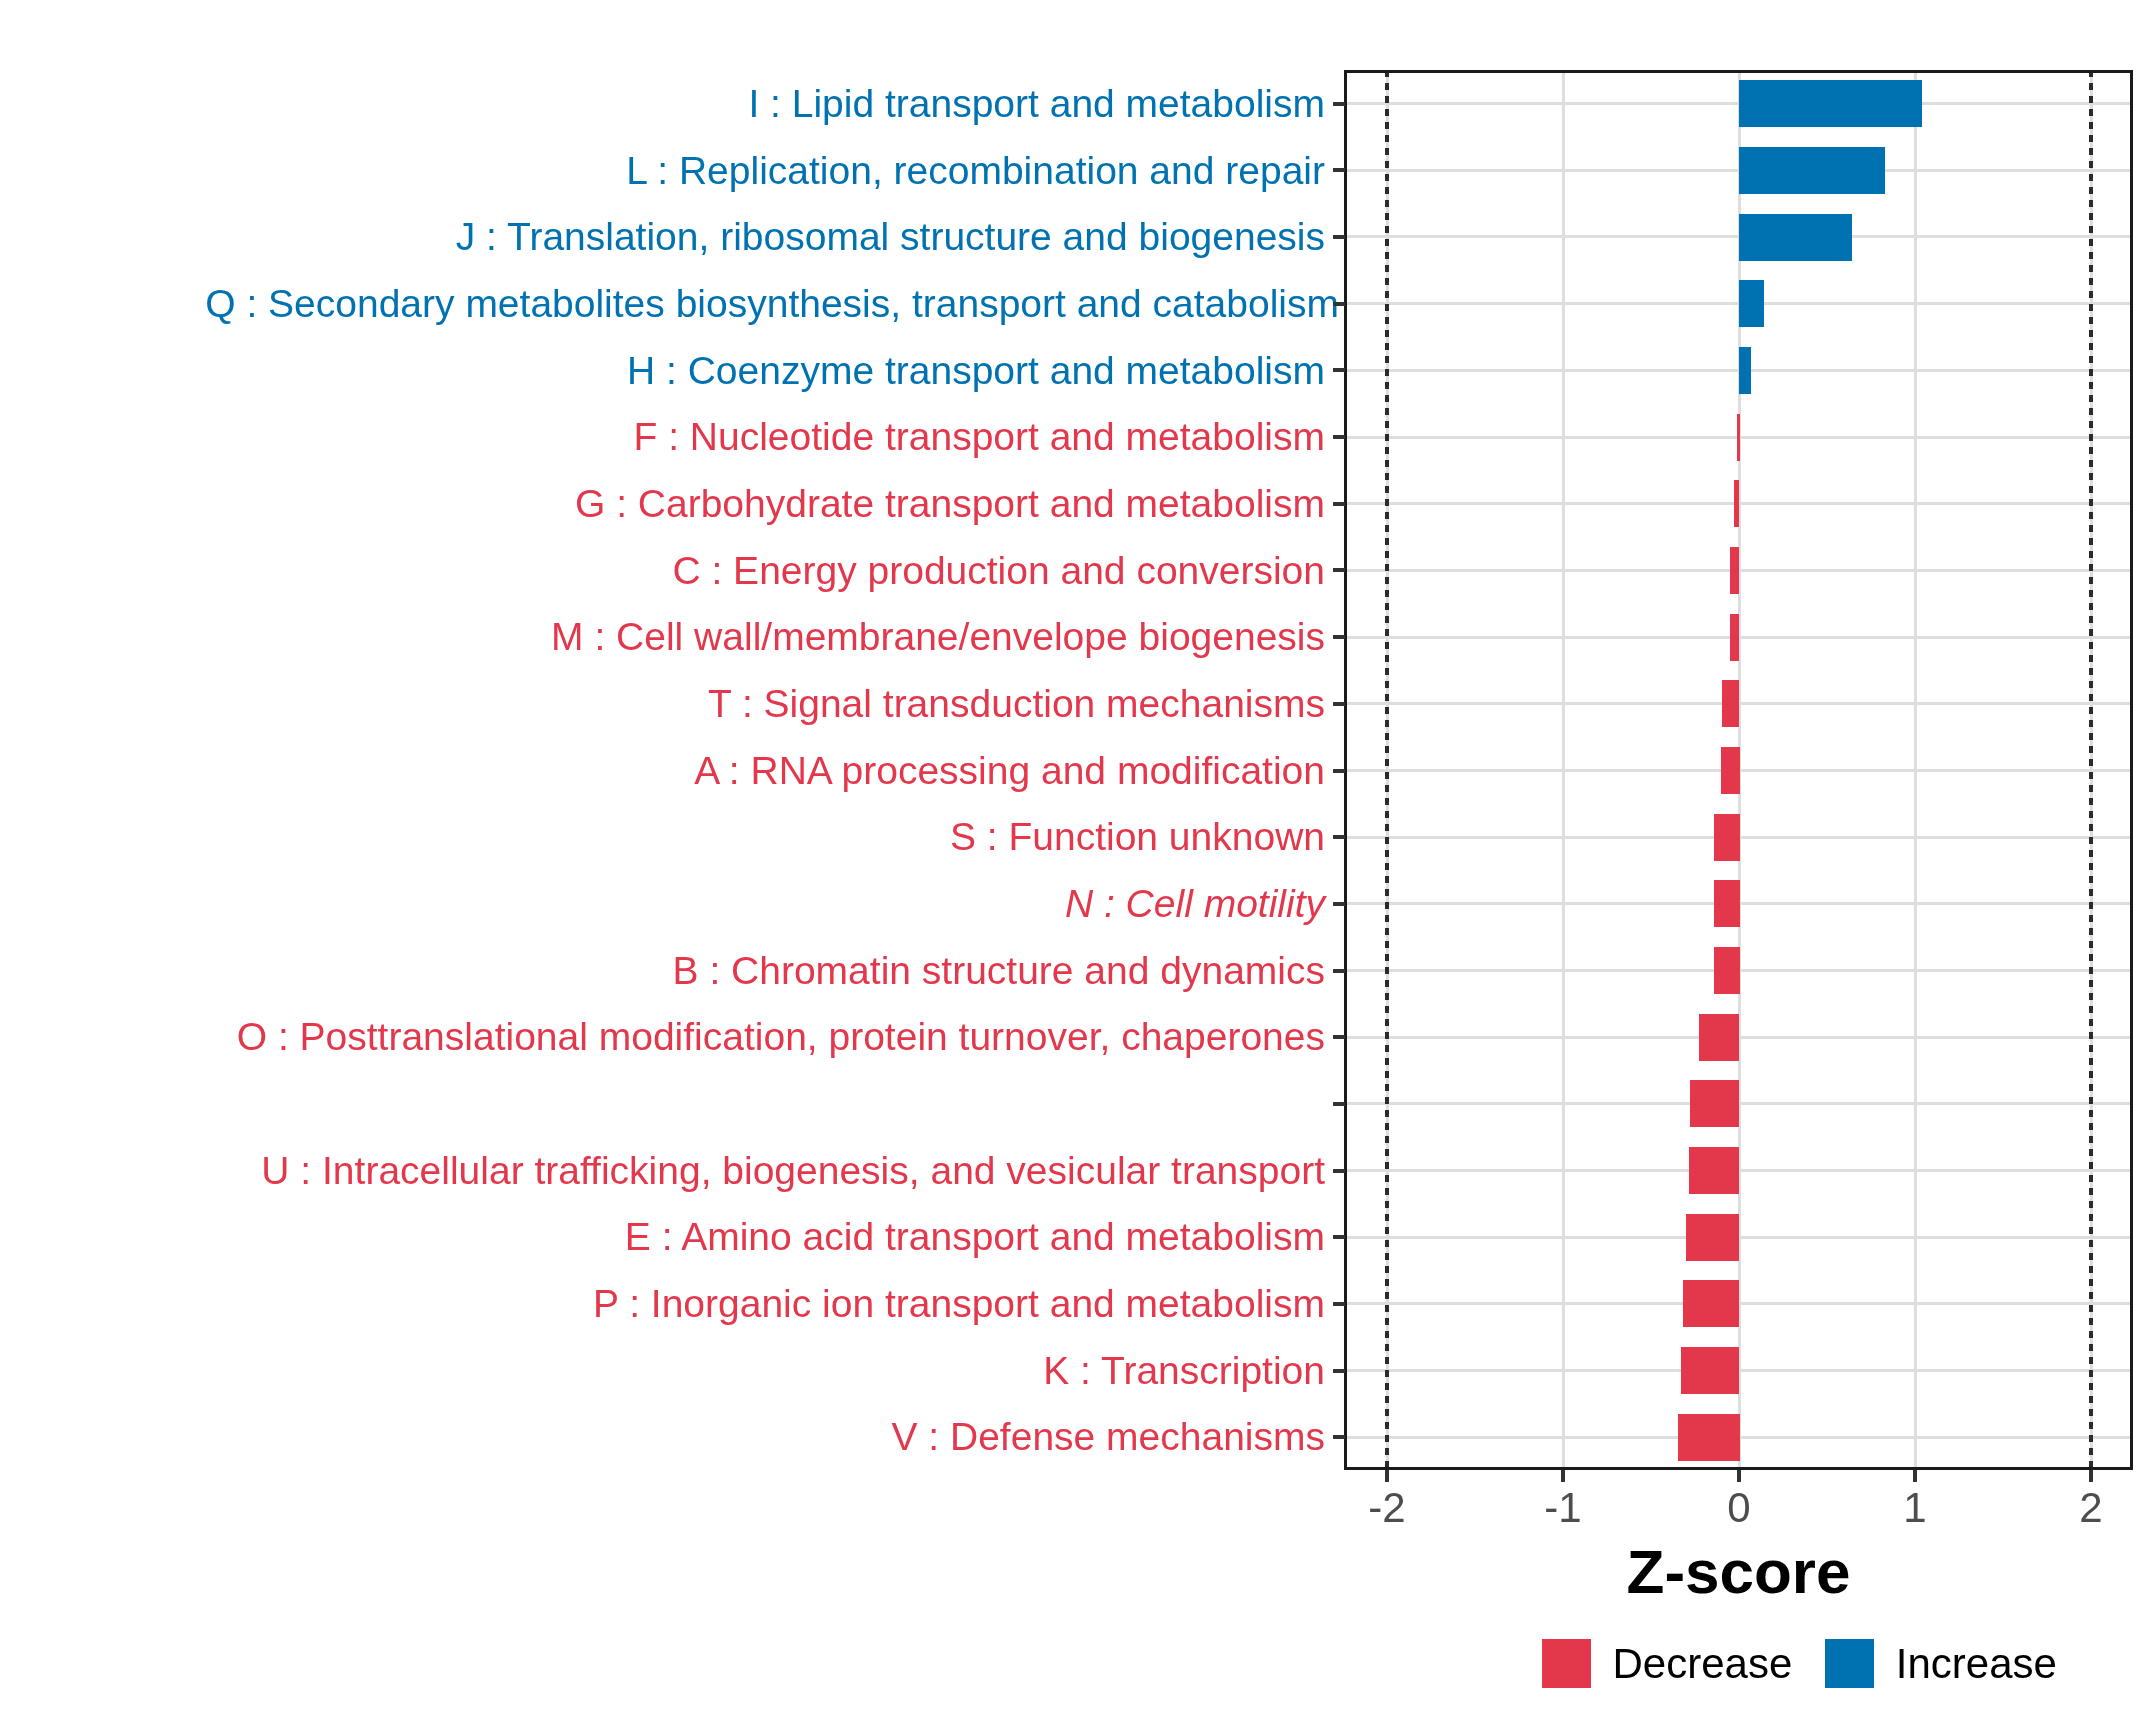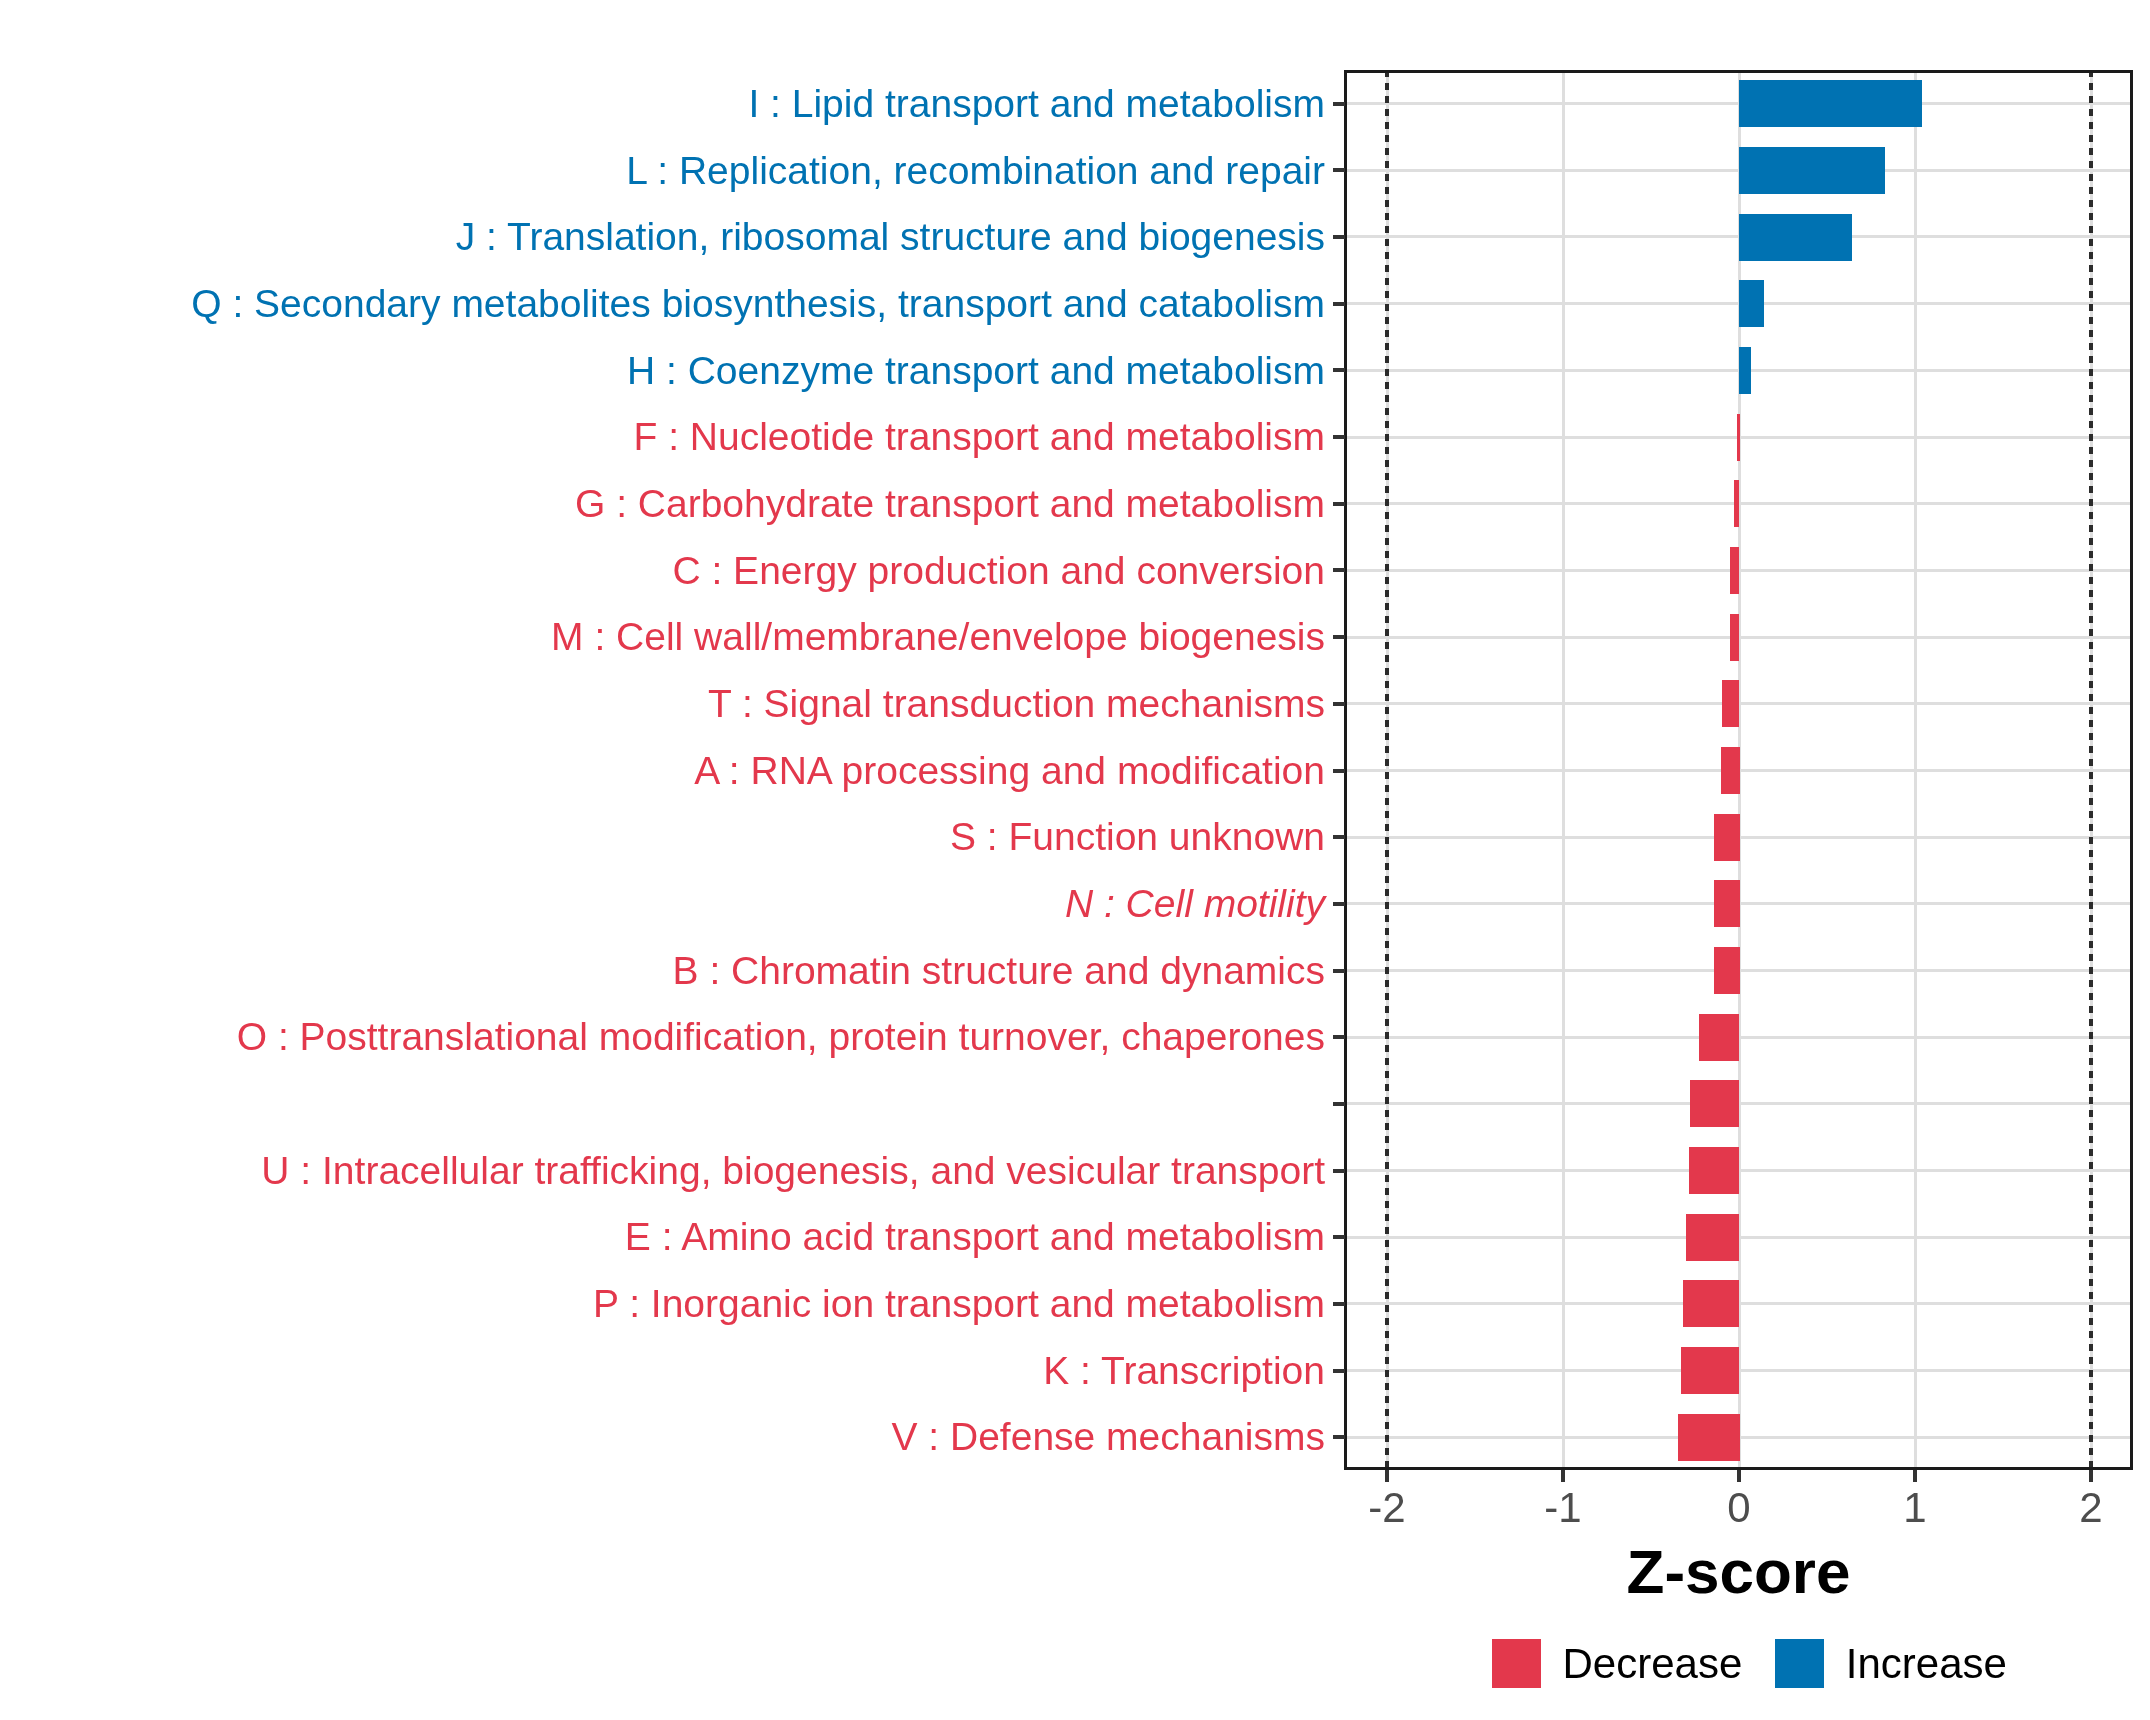--- a/index.html
+++ b/index.html
@@ -27,21 +27,21 @@
   }
   .ylabel{
     position:absolute;text-align:right;white-space:nowrap;
     font-size:39px;line-height:47px;
   }
   .xaxis-title{
     position:absolute;left:1344px;top:1536px;width:789px;
     text-align:center;font-size:62px;font-weight:bold;color:#000000;
   }
   .legend{
-    position:absolute;left:1492px;top:1639px;height:49px;
+    position:absolute;left:1542px;top:1639px;height:49px;
     display:flex;align-items:center;z-index:6;
   }
   .legend-key{width:49px;height:49px;flex:0 0 auto;}
   .legend-key.second{margin-left:33px;}
   .legend-label{font-size:42px;color:#000000;margin-left:21.5px;white-space:nowrap;}
 </style>
 </head>
 <body>
 
 <div id="figure">
@@ -113,21 +113,21 @@
     <div class="xticklabel" style="left: 1865px; top: 1485px; width: 100px;">1</div>
     <div class="xtick" style="left: 2089px; top: 1470px; width: 3.6px; height: 11.5px;"></div>
     <div class="xticklabel" style="left: 2041px; top: 1485px; width: 100px;">2</div>
     <div class="ytick" style="left: 1333px; top: 102px; width: 11.5px; height: 3.6px;"></div>
     <div class="ylabel" style="left: 0px; top: 80px; width: 1325px; color: rgb(0, 114, 178);">I : Lipid transport and metabolism</div>
     <div class="ytick" style="left: 1333px; top: 168px; width: 11.5px; height: 3.6px;"></div>
     <div class="ylabel" style="left: 0px; top: 147px; width: 1325px; color: rgb(0, 114, 178);">L : Replication, recombination and repair</div>
     <div class="ytick" style="left: 1333px; top: 235px; width: 11.5px; height: 3.6px;"></div>
     <div class="ylabel" style="left: 0px; top: 213px; width: 1325px; color: rgb(0, 114, 178);">J : Translation, ribosomal structure and biogenesis</div>
     <div class="ytick" style="left: 1333px; top: 302px; width: 11.5px; height: 3.6px;"></div>
-    <div class="ylabel" style="left: 0px; top: 280px; width: 1325px; color: rgb(0, 114, 178);">Q : Secondary metabolites biosynthesis, transport and catabolism</div>
+    <div class="ylabel" style="left: 0px; top: 280px; width: 1325px; color: rgb(0, 114, 178); padding-left: 14px;">Q : Secondary metabolites biosynthesis, transport and catabolism</div>
     <div class="ytick" style="left: 1333px; top: 368px; width: 11.5px; height: 3.6px;"></div>
     <div class="ylabel" style="left: 0px; top: 347px; width: 1325px; color: rgb(0, 114, 178);">H : Coenzyme transport and metabolism</div>
     <div class="ytick" style="left: 1333px; top: 435px; width: 11.5px; height: 3.6px;"></div>
     <div class="ylabel" style="left: 0px; top: 413px; width: 1325px; color: rgb(227, 56, 76);">F : Nucleotide transport and metabolism</div>
     <div class="ytick" style="left: 1333px; top: 502px; width: 11.5px; height: 3.6px;"></div>
     <div class="ylabel" style="left: 0px; top: 480px; width: 1325px; color: rgb(227, 56, 76);">G : Carbohydrate transport and metabolism</div>
     <div class="ytick" style="left: 1333px; top: 568px; width: 11.5px; height: 3.6px;"></div>
     <div class="ylabel" style="left: 0px; top: 547px; width: 1325px; color: rgb(227, 56, 76);">C : Energy production and conversion</div>
     <div class="ytick" style="left: 1333px; top: 635px; width: 11.5px; height: 3.6px;"></div>
     <div class="ylabel" style="left: 0px; top: 613px; width: 1325px; color: rgb(227, 56, 76);">M : Cell wall/membrane/envelope biogenesis</div>

